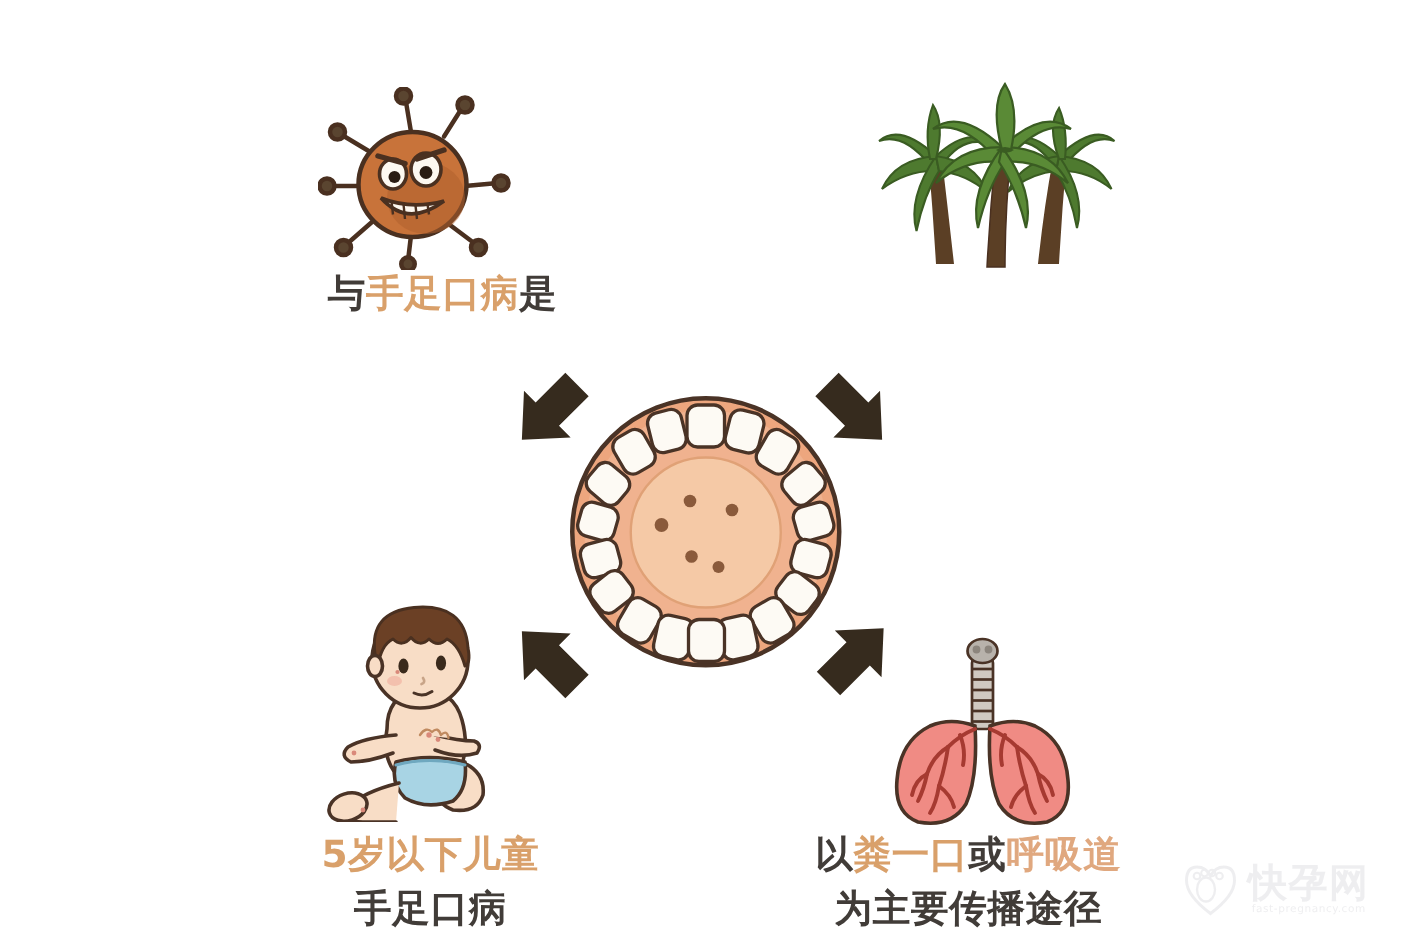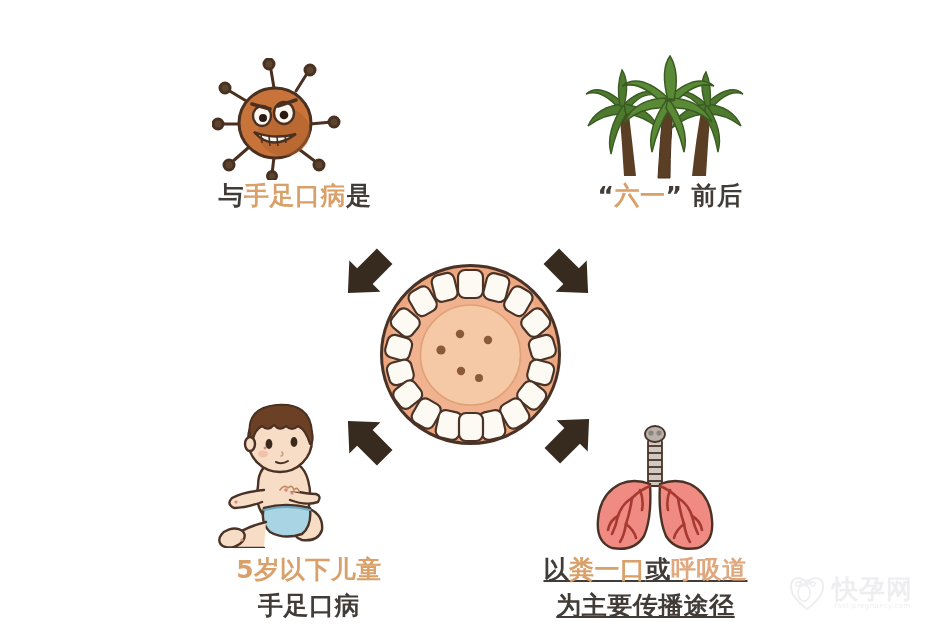--- a/index.html
+++ b/index.html
@@ -163,23 +163,20 @@
           <path d="M88 50 Q120 50 132 74 Q112 58 90 60 Z"></path>
           <path d="M88 50 Q110 80 104 104 Q98 78 86 60 Z"></path>
           <path d="M88 52 Q80 22 90 8 Q100 24 94 52 Z"></path>
         </g>
         <path d="M84 52 Q90 48 96 52 Q90 56 84 52 Z" fill="#3a5c22"></path>
       </g>
     </svg>
   </div>
 
   <div class="caption" style="left:555px; top:178px; width:230px;">
-    <span class="line">
-      <span>“</span><span class="hl">六一</span><span>”</span><span> 前后</span>
-    </span>
   </div>
 
   <div class="mouth-wrap">
     <svg width="185" height="185" viewBox="0 0 185 185">
 
       <circle cx="92.5" cy="92.5" r="89" fill="#eda67e" stroke="#4a3326" stroke-width="3"></circle>
       <circle cx="92.5" cy="92.5" r="81" fill="#f0b28f" stroke="none"></circle>
 
       <circle cx="92.5" cy="93" r="50" fill="#f5c9a6" stroke="#e0a176" stroke-width="1.6"></circle>
 
@@ -285,21 +282,21 @@
       <g fill="#d9897a">
         <circle cx="80" cy="92" r="1.8"></circle>
         <circle cx="86" cy="95" r="1.6"></circle>
         <circle cx="30" cy="104" r="1.6"></circle>
         <circle cx="36" cy="142" r="1.6"></circle>
         <circle cx="59" cy="50" r="1.4"></circle>
       </g>
     </svg>
   </div>
 
-  <div class="caption" style="left:184px; top:552px; width:250px;">
+  <div class="caption" style="left:162px; top:552px; width:250px;">
     <span class="line hl">5岁以下儿童</span>
     <span class="line">手足口病</span>
   </div>
 
   <div class="abs" style="left:590px; top:424px; width:132px; height:128px;">
     <svg width="132" height="128" viewBox="0 0 132 128">
 
       <g stroke="#4a3326" stroke-width="1.8">
         <rect x="58" y="14" width="14" height="48" rx="4" fill="#cfc9c1"></rect>
         <line x1="58" y1="22" x2="72" y2="22"></line>
@@ -332,21 +329,21 @@
         <path d="M88 74 Q90 88 94 100"></path>
         <path d="M102 92 Q110 96 112 106"></path>
         <path d="M102 92 Q104 102 108 110"></path>
         <path d="M94 100 Q96 112 100 118"></path>
         <path d="M94 100 Q86 106 84 114"></path>
         <path d="M80 66 Q76 76 78 86"></path>
       </g>
     </svg>
   </div>
 
-  <div class="caption" style="left:518px; top:552px; width:255px;text-decoration:underline;">
+  <div class="caption" style="left:518px; top:552px; width:255px;">
     <span class="line">
       <span>以</span><span class="hl">粪一口</span><span>或</span><span class="hl2">呼吸道</span>
     </span>
     <span class="line">为主要传播途径</span>
   </div>
 
   <div class="watermark">
     <svg width="40" height="40" viewBox="0 0 40 40">
       <path d="M20 36 Q4 24 4 14 Q4 5 11 5 Q17 5 20 11 Q23 5 29 5 Q36 5 36 14 Q36 24 20 36 Z" fill="none" stroke="#c9c9cf" stroke-width="2"></path>
       <ellipse cx="17" cy="20" rx="6" ry="8" fill="none" stroke="#c9c9cf" stroke-width="1.6"></ellipse>

